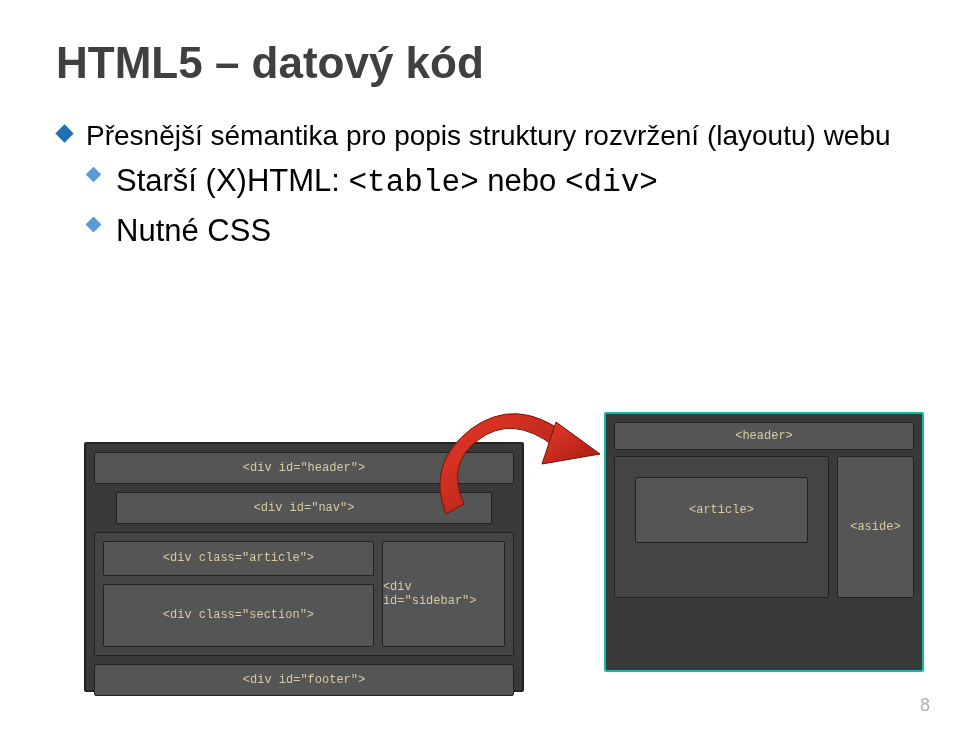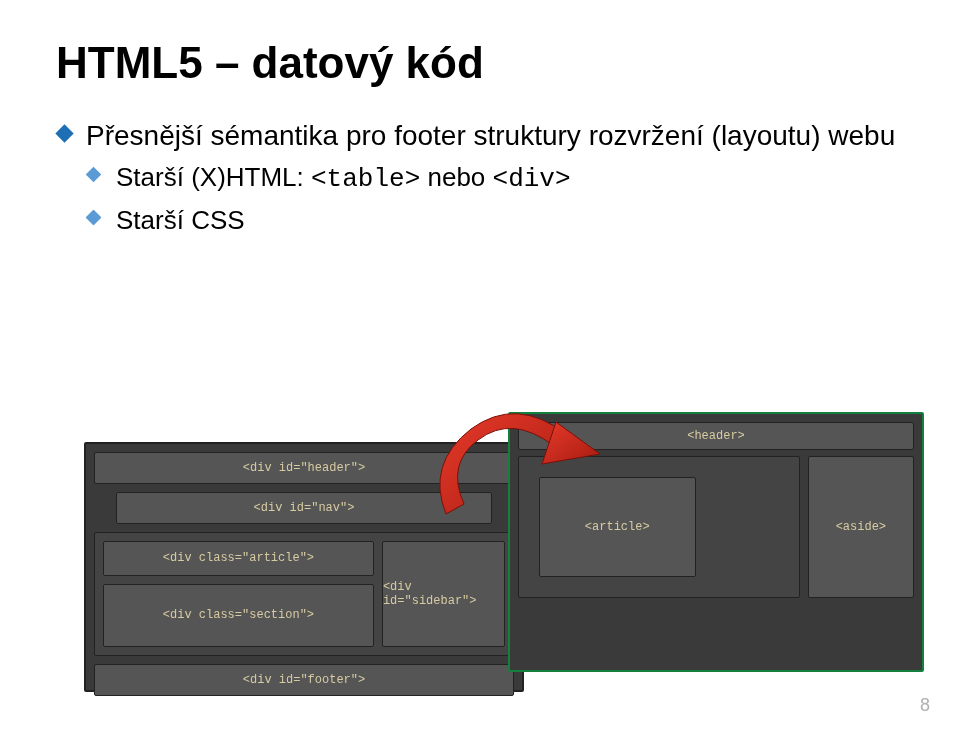--- a/index.html
+++ b/index.html
@@ -1,22 +1,22 @@
 <!DOCTYPE html>
 <html><head>
 <meta charset="utf-8">
 <style>
   html,body{margin:0;padding:0;width:960px;height:738px;background:#fff;font-family:Arial,Helvetica,sans-serif;color:#000;}
   .slide{position:relative;width:960px;height:738px;padding:38px 56px 0 56px;box-sizing:border-box;}
-  .title{font-size:44px;font-weight:bold;color:#000000;margin:0 0 28px 0;}
+  .title{font-size:44px;font-weight:bold;color:#404040;margin:0 0 28px 0;}
   .bullets{list-style:none;margin:0;padding:0;}
   .bullets>li{position:relative;padding-left:30px;margin-bottom:6px;font-size:28px;line-height:1.45;}
   .bullets>li>.dia{position:absolute;left:2px;top:11px;width:13px;height:13px;background:#1f6fb5;transform:rotate(45deg);}
   .sub{list-style:none;margin:2px 0 2px 0;padding:0;}
-  .sub>li{position:relative;padding-left:30px;margin-bottom:4px;font-size:26px;line-height:1.42;}
+  .sub>li{position:relative;padding-left:30px;margin-bottom:4px;font-size:31px;line-height:1.42;}
   .sub>li>.dia{position:absolute;left:2px;top:10px;width:11px;height:11px;background:#5a9bd5;transform:rotate(45deg);}
   .mono{font-family:"Courier New",monospace;}
   .pagenum{position:absolute;right:30px;bottom:22px;font-size:18px;color:#b0b0b0;}
   
   
   .diagrams{position:absolute;left:56px;right:36px;bottom:46px;height:280px;}
   
   
   .old{position:absolute;left:28px;bottom:0;width:440px;height:250px;background:#3a3a3a;border:2px solid #222;border-radius:2px;padding:8px;box-sizing:border-box;}
   .old .row{display:flex;gap:8px;margin-bottom:8px;}
@@ -24,58 +24,58 @@
   .old .full{flex:1;}
   .old .inner{background:#444;border:1px solid #222;border-radius:2px;padding:8px;display:flex;gap:8px;height:124px;box-sizing:border-box;margin-bottom:8px;}
   .old .col-main{flex:2.2;display:flex;flex-direction:column;gap:8px;}
   .old .col-main .cell{flex:1;}
   .old .col-side .cell{flex:1;height:auto;}
   .old .col-side{flex:1;display:flex;}
   .old .col-main .cell.art{flex:0.7;}
   .old .col-main .cell.sec{flex:1.3;}
   
   
-  .new{position:absolute;right:0;top:0;width:416px;height:260px;background:#3a3a3a;border:2px solid #15803d;border-radius:2px;padding:8px;box-sizing:border-box;}
+  .new{position:absolute;right:0;top:0;width:320px;height:260px;background:#3a3a3a;border:2px solid #14b8a6;border-radius:2px;padding:8px;box-sizing:border-box;}
   .new .cell{background:#555;border:1px solid #222;border-radius:2px;color:#d7cba2;font-family:"Courier New",monospace;font-size:12px;display:flex;align-items:center;justify-content:center;box-sizing:border-box;}
   .new .hdr{height:28px;margin-bottom:6px;}
   .new .nav{height:26px;margin:0 30px 6px 30px;}
   .new .mid{display:flex;gap:8px;height:142px;margin-bottom:6px;}
-  .new .main{flex:2.3;background:#444;border:1px solid #222;border-radius:2px;padding:20px;display:flex;flex-direction:row;gap:8px;}
+  .new .main{flex:2.3;background:#444;border:1px solid #222;border-radius:2px;padding:20px;display:flex;flex-direction:column;gap:8px;}
   .new .main .cell{flex:1;}
   .new .main .cell.art{flex:0.65;}
   .new .main .cell.sec{flex:1.35;}
   .new .aside{flex:1;}
   .new .ftr{height:26px;}
   
   
   .arrow{position:absolute;left:360px;top:-8px;width:200px;height:130px;pointer-events:none;}
 </style>
 </head>
 <body>
 
 <div class="slide">
   <h1 class="title">HTML5 – datový kód</h1>
 
   <ul class="bullets">
     <li>
       <span class="dia"></span>
-      <span>Přesnější sémantika pro footer struktury rozvržení (layoutu) webu</span>
+      <span>Přesnější sémantika pro popis struktury rozvržení (layoutu) webu</span>
       <ul class="sub">
         <li>
           <span class="dia"></span>
           <span>
             <span>Starší (X)HTML: </span><span class="mono">&lt;table&gt;</span><span> nebo </span><span class="mono">&lt;div&gt;</span>
           </span>
         </li>
         <li>
           <span class="dia"></span>
         </li>
         <li>
           <span class="dia"></span>
-          <span>Starší CSS</span>
+          <span>Nutné CSS</span>
         </li>
       </ul>
     </li>
   </ul>
 
   <div class="diagrams">
 
     <div class="old">
       <div class="row">
           <div class="cell full">&lt;div id="header"&gt;</div>

